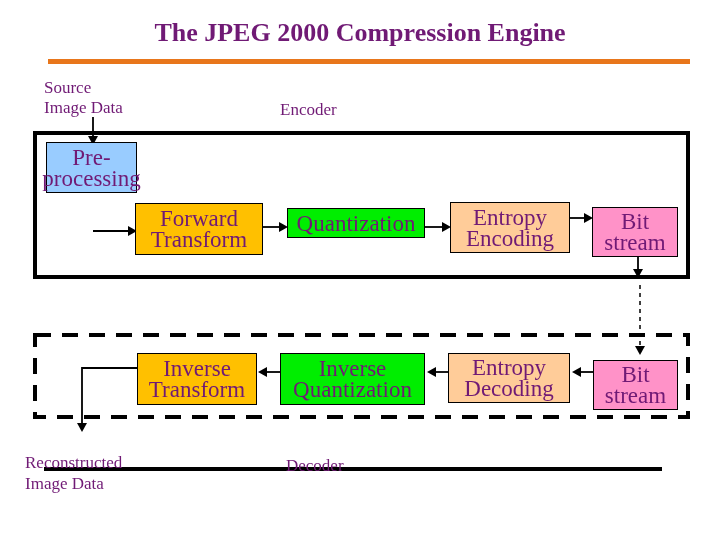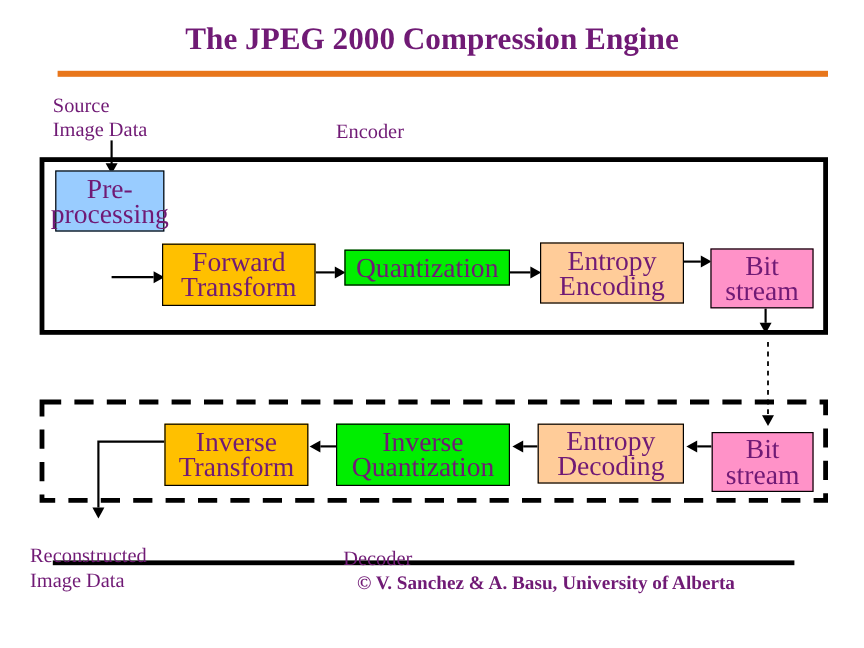--- a/index.html
+++ b/index.html
@@ -99,15 +99,14 @@
   <div class="block" style="left: 137px; top: 353px; width: 120px; height: 52px; background: rgb(255, 192, 0);">Inverse
 Transform</div>
   <div class="block" style="left: 280px; top: 353px; width: 145px; height: 52px; background: rgb(0, 238, 0);">Inverse
 Quantization</div>
   <div class="block" style="left: 448px; top: 353px; width: 122px; height: 50px; background: rgb(255, 204, 153);">Entropy
 Decoding</div>
   <div class="block" style="left: 593px; top: 360px; width: 85px; height: 50px; background: rgb(255, 146, 200);">Bit
 stream</div>
 
   <div class="footer-line"></div>
-  <div class="copyright">© V. Sanchez &amp; A. Basu, University of Alberta</div>
 
 </div>
 
 </body></html>

